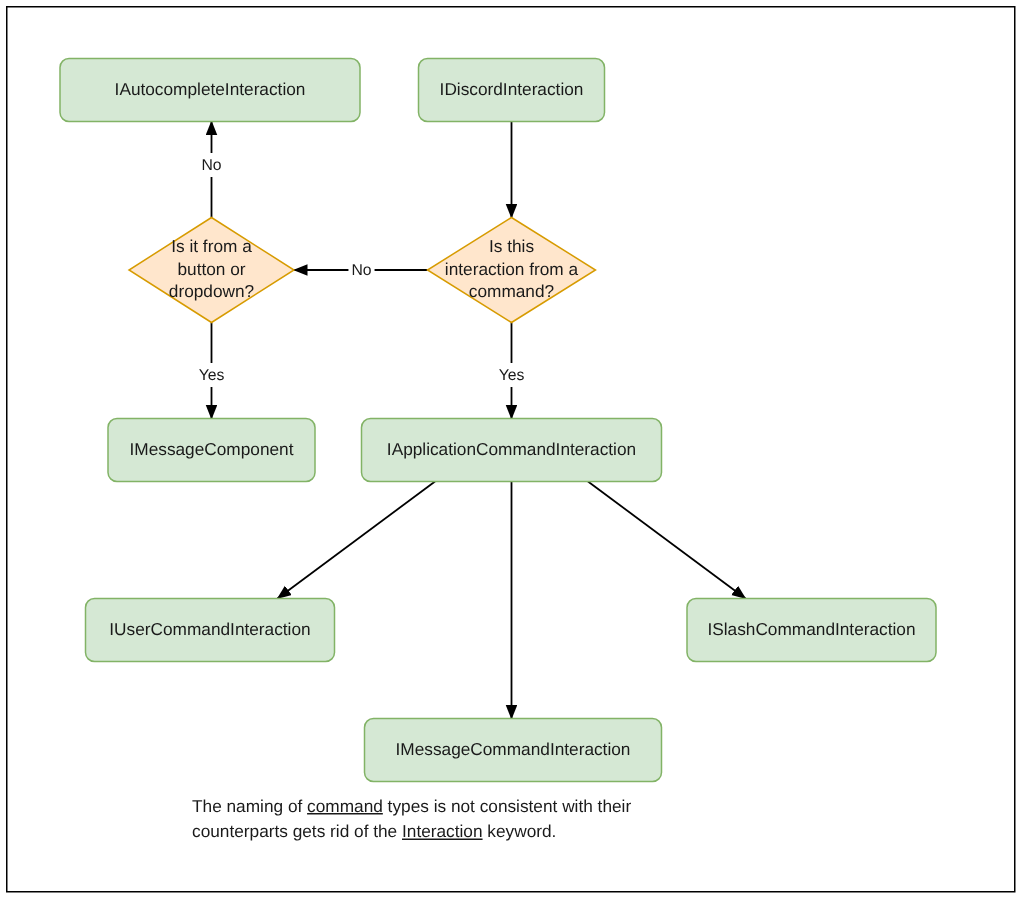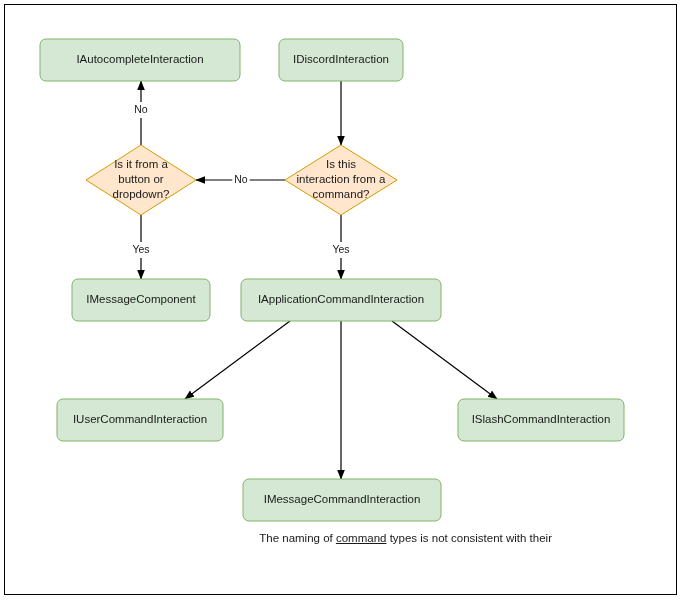--- a/index.html
+++ b/index.html
@@ -64,24 +64,24 @@
   }
   .edge-label {
     font-family: "Liberation Sans", sans-serif;
     font-size: 10.5px;
     fill: #1a1a1a;
     text-anchor: middle;
     dominant-baseline: middle;
   }
   #caption {
     position: absolute;
-    left: 110px;
+    left: 128px;
     top: 530px;
     width: 442px;
-    text-align: right;
+    text-align: left;
     font-family: "Liberation Sans", sans-serif;
     font-size: 11.5px;
     line-height: 17px;
     color: #1a1a1a;
   }
   #caption .u { text-decoration: underline; }
   #caption .b { font-weight: bold; }
 </style>
 </head>
 <body>
@@ -165,15 +165,16 @@
         </g>
         <g>
           <rect x="243" y="479" width="198" height="42" rx="6" ry="6" class="node-shape node-box"></rect>
           <text x="342" y="500" class="node-label"><tspan x="342">IMessageCommandInteraction</tspan></text>
         </g>
       </g>
   </svg>
 
   <div id="caption">
     <div><span>The naming of </span><span class="u">command</span><span> types is not consistent with their</span></div>
+    <div><span>counterparts gets rid of the </span><span class="u">Interaction</span><span> keyword.</span></div>
   </div>
 
 </div>
 
 </body></html>

